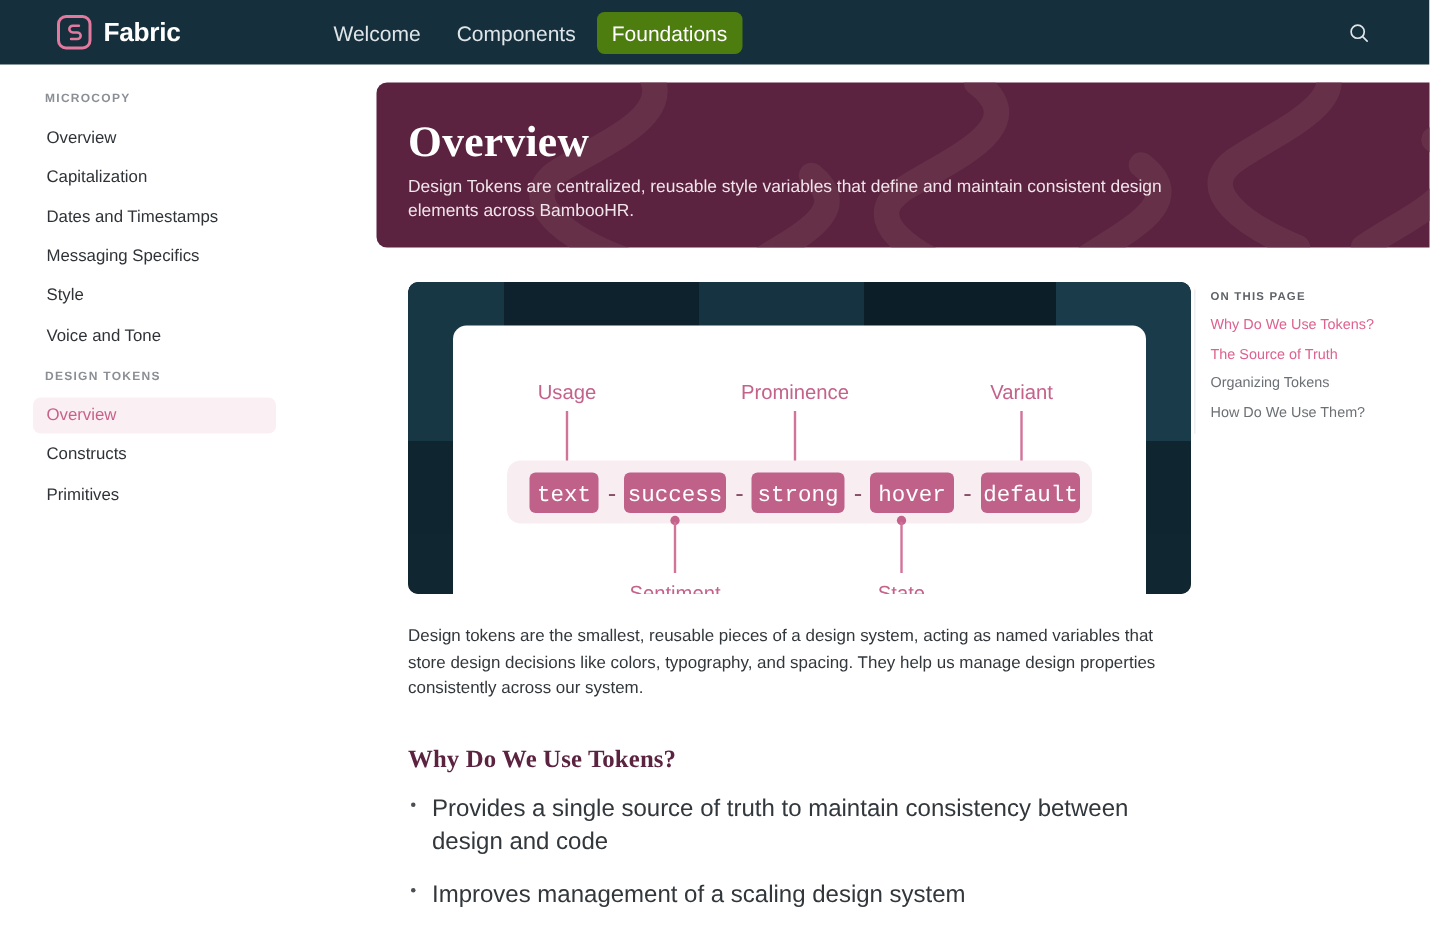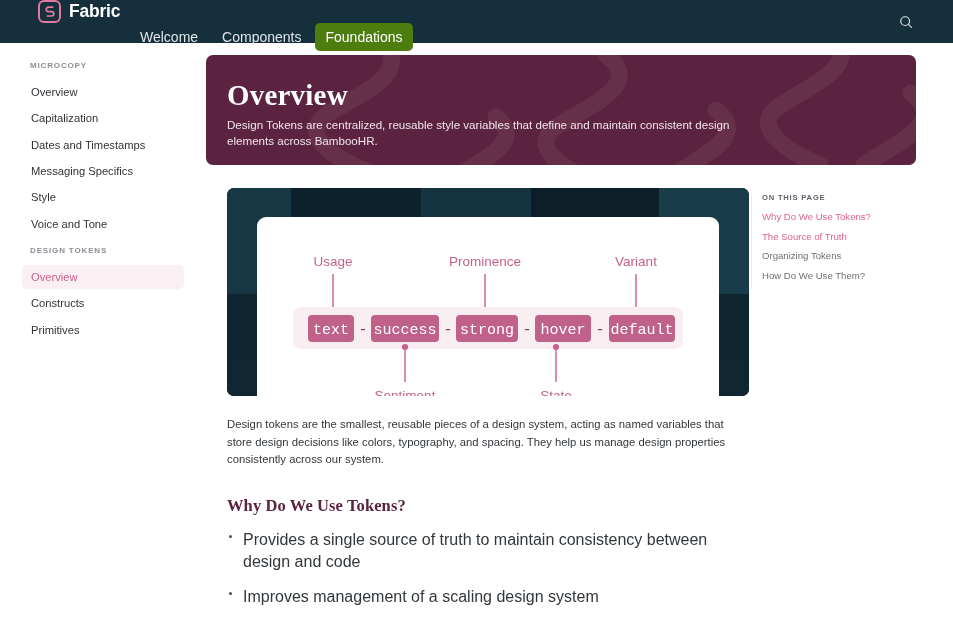--- a/index.html
+++ b/index.html
@@ -11,24 +11,23 @@
     background: #ffffff;
     font-family: "Liberation Sans", sans-serif;
     -webkit-font-smoothing: antialiased;
   }
 
   
   .topnav {
     height: 43px;
     background: #15303c;
     display: flex;
-    align-items: flex-start;
+    align-items: center;
     padding: 0 15px 0 38px;
     position: relative;
-    flex-direction: column;
   }
   .brand { display: flex; align-items: center; gap: 8px; }
   .brand-mark {
     width: 23px; height: 23px;
     border-radius: 6px;
     border: 2.2px solid #e3799f;
     display: flex; align-items: center; justify-content: center;
     position: relative;
   }
   .brand-mark svg { display: block; }
@@ -63,20 +62,21 @@
     transform: translateY(-50%);
     cursor: pointer;
     line-height: 0;
   }
 
   
   .layout {
     display: flex;
     height: 587px;
     align-items: flex-start;
+    gap: 45px;
   }
 
   
   .sidebar {
     width: 206px;
     flex: 0 0 206px;
     padding: 18px 22px 0 22px;
   }
   .side-group { margin-bottom: 4px; }
   .side-group-title {

